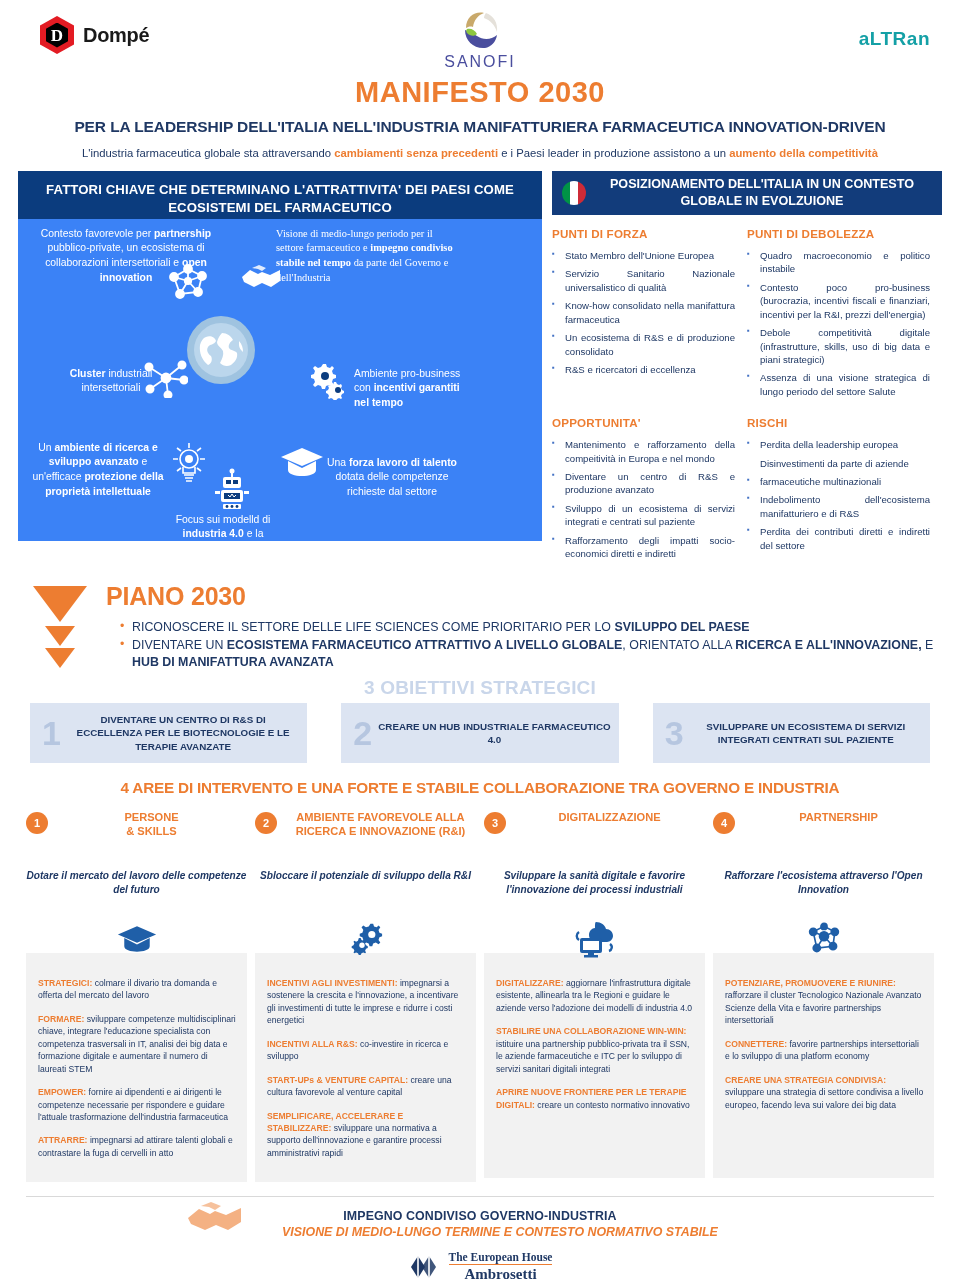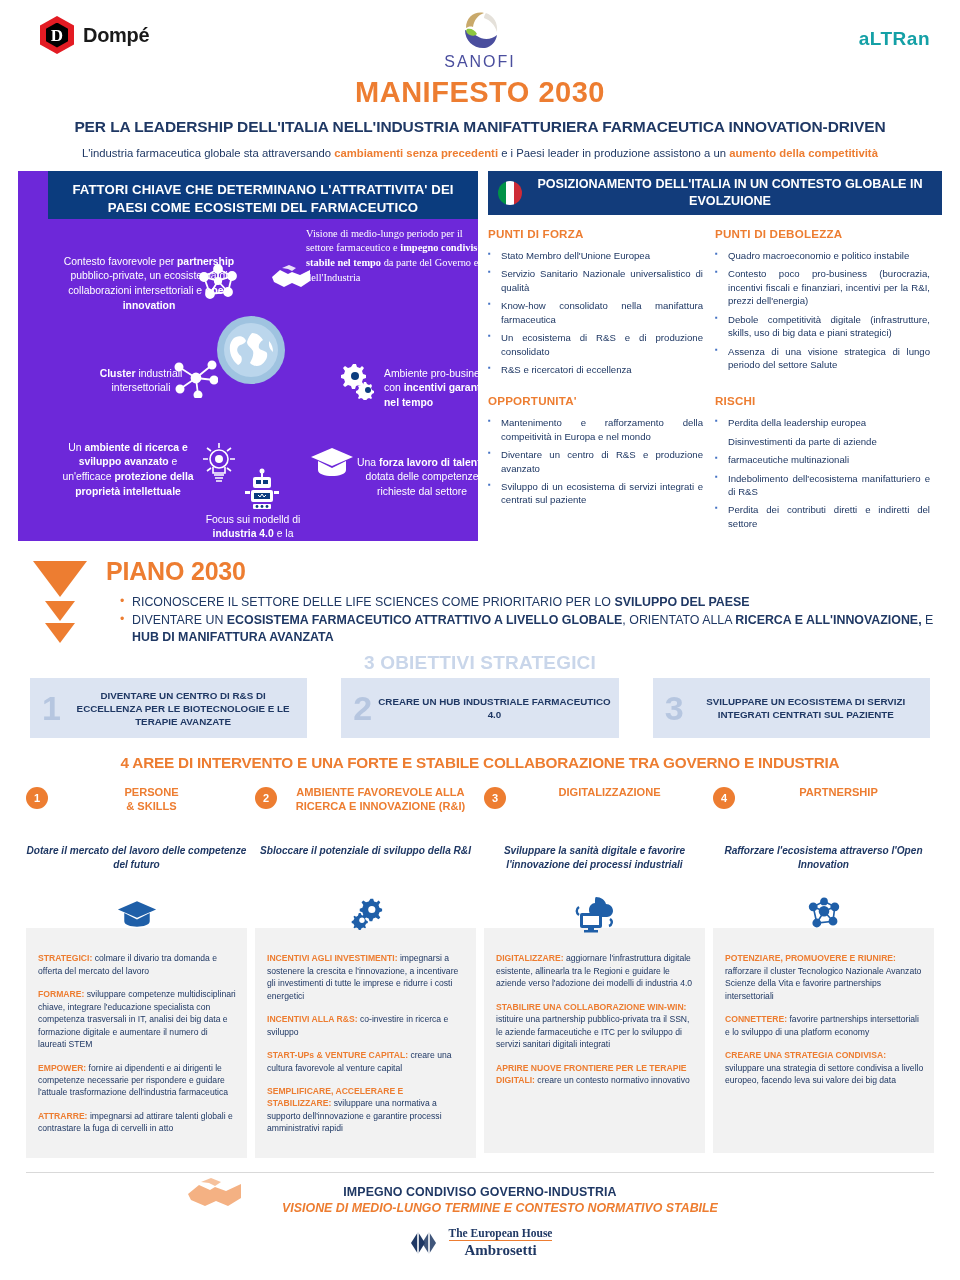--- a/index.html
+++ b/index.html
@@ -37,21 +37,21 @@
             color: #14A0A6; letter-spacing: 0.5px; }
 
   
   .manifesto { text-align: center; font-size: 29px; font-weight: bold; color: #ED7D31; letter-spacing: 0.5px; margin-top: 10px; }
   .subtitle { text-align: center; font-size: 15.5px; font-weight: bold; color: #1F3864; margin-top: 9px; letter-spacing: -0.1px; }
   .lead { text-align: center; font-size: 11.3px; color: #1F3864; margin-top: 11px; padding: 0 14px; }
   .lead b { color: #ED7D31; }
 
   
   .panels { display: flex; gap: 10px; padding: 0 18px; margin-top: 12px; align-items: flex-start; }
-  .panel-left { width: 460px; background: #6d28d9; color: #fff; position: relative; height: 370px; padding-left: 30px; }
+  .panel-left { width: 524px; background: #3b82f6; color: #fff; position: relative; height: 370px; }
   .panel-right { flex: 1; }
 
   .panel-left-hd {
     background: #0B3C7E; color: #fff; text-align: center; font-size: 13.2px; font-weight: bold;
     padding: 10px 16px 2px 16px; line-height: 1.35; letter-spacing: 0.1px;
   }
   .panel-right-hd {
     background: #123C7B; color: #fff; text-align: center; font-size: 12.6px; font-weight: bold;
     padding: 8px 10px 8px 40px; line-height: 1.35; position: relative; height: 44px;
     display:flex; align-items:center; justify-content:center;
@@ -254,21 +254,21 @@
           </svg>
         </div>
 
         <div class="dicon" style="left:262px; top:227px;">
           <svg width="44" height="32" viewBox="0 0 44 32" fill="#fff">
             <path d="M22 2 L43 11 L22 20 L1 11 Z"></path>
             <path d="M8 15 L8 24 C8 28 15 30 22 30 C29 30 36 28 36 24 L36 15 L22 22 Z"></path>
           </svg>
         </div>
 
-        <div class="dtext" style="left:6px; top:8px; width:190px;margin-top:28px;">Contesto favorevole per <b>partnership</b> pubblico-private, un ecosistema di collaborazioni intersettoriali e <b>open innovation</b></div>
+        <div class="dtext" style="left:13px; top:8px; width:190px;">Contesto favorevole per <b>partnership</b> pubblico-private, un ecosistema di collaborazioni intersettoriali e <b>open innovation</b></div>
         <div class="dtext" style="left:258px; top:8px; width:180px; text-align:left;font-family:Liberation Serif, serif;">Visione di medio-lungo periodo per il settore farmaceutico e <b>impegno condiviso stabile nel tempo</b> da parte del Governo e dell'Industria</div>
         <div class="dtext" style="left:38px; top:148px; width:110px;"><b>Cluster</b> industriali intersettoriali</div>
         <div class="dtext" style="left:336px; top:148px; width:116px; text-align:left;">Ambiente pro-business con <b>incentivi garantiti nel tempo</b></div>
         <div class="dtext" style="left:10px; top:222px; width:140px;">Un <b>ambiente di ricerca e sviluppo avanzato</b> e un'efficace <b>protezione della proprietà intellettuale</b></div>
         <div class="dtext" style="left:140px; top:294px; width:130px;">Focus sui modelld di <b>industria 4.0</b> e la conformità ad elevati <b>standard di qualità</b></div>
         <div class="dtext" style="left:306px; top:237px; width:136px;">Una <b>forza lavoro di talento</b> dotata delle competenze richieste dal settore</div>
       </div>
     </div>
 
     <div class="panel-right">
@@ -299,20 +299,21 @@
               <li>Debole competitività digitale (infrastrutture, skills, uso di big data e piani strategici)</li>
               <li>Assenza di una visione strategica di lungo periodo del settore Salute</li>
             </ul>
           </div>
           <div class="swot-col mt">
             <div class="swot-h">OPPORTUNITA'</div>
             <ul class="swot-ul">
               <li>Mantenimento e rafforzamento della compeitività in Europa e nel mondo</li>
               <li>Diventare un centro di R&amp;S e produzione avanzato</li>
               <li>Sviluppo di un ecosistema di servizi integrati e centrati sul paziente</li>
+              <li>Rafforzamento degli impatti socio-economici diretti e indiretti</li>
             </ul>
           </div>
           <div class="swot-col mt">
             <div class="swot-h">RISCHI</div>
             <ul class="swot-ul">
               <li>Perdita della leadership europea</li>
               <li class="nobullet">Disinvestimenti da parte di aziende</li>
               <li>farmaceutiche multinazionali</li>
               <li>Indebolimento dell'ecosistema manifatturiero e di R&amp;S</li>
               <li>Perdita dei contributi diretti e indiretti del settore</li>

